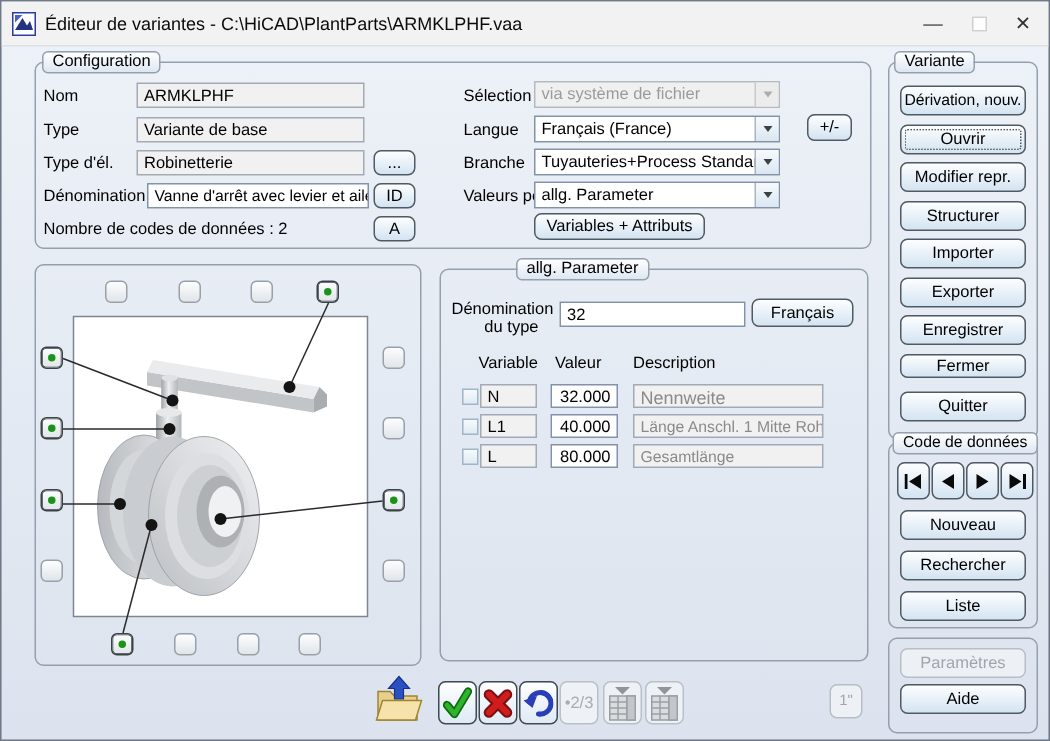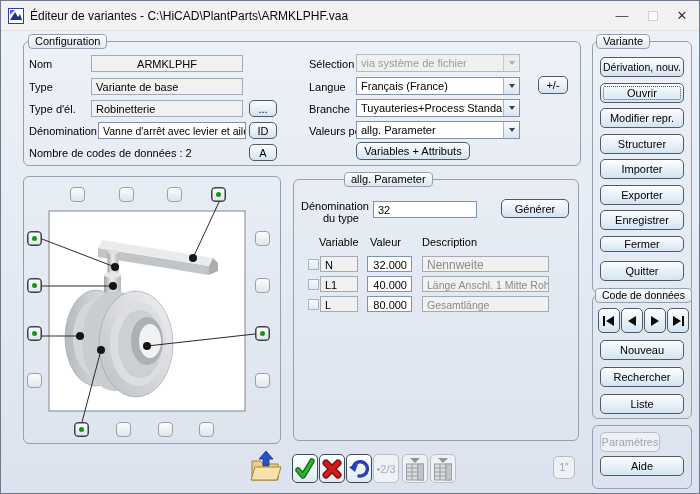--- a/index.html
+++ b/index.html
@@ -72,21 +72,21 @@
   <div class="tbbtn" style="left:606px;">—</div>
   <div class="tbbtn" style="left:637px;">
       <span class="maxbox"></span>
     </div>
   <div class="tbbtn" style="left:666px;color:#333;">✕</div>
 
   <div class="group" style="left:22px;top:40px;width:558px;height:125px;"></div>
   <div class="legend" style="left:27px;top:33px;">Configuration</div>
 
   <div class="lbl" style="left:28px;top:57px;">Nom</div>
-  <div class="field" style="left:90px;top:54px;width:152px;text-align:center;">ARMKLPHF</div>
+  <div class="field" style="left:90px;top:54px;width:152px;">ARMKLPHF</div>
 
   <div class="lbl" style="left:28px;top:80px;">Type</div>
   <div class="field" style="left:90px;top:77px;width:152px;">Variante de base</div>
 
   <div class="lbl" style="left:28px;top:102px;">Type d'él.</div>
   <div class="field" style="left:90px;top:99px;width:152px;">Robinetterie</div>
   <div class="btn" style="left:248px;top:99px;width:28px;height:17px;">...</div>
 
   <div class="lbl" style="left:28px;top:124px;">Dénomination</div>
   <div class="field white" style="left:97px;top:121px;width:148px;font-size:10.5px;">Vanne d'arrêt avec levier et ailes</div>
@@ -220,22 +220,22 @@
     </div>
   <div class="hotspot" style="left:115px;top:421px;"></div>
   <div class="hotspot" style="left:157px;top:421px;"></div>
   <div class="hotspot" style="left:198px;top:421px;"></div>
 
   <div class="group" style="left:292px;top:178px;width:286px;height:262px;"></div>
   <div class="legend" style="left:343px;top:171px;">allg. Parameter</div>
 
   <div class="lbl" style="left:300px;top:199px;width:58px;text-align:right;">Dénomination</div>
   <div class="lbl" style="left:300px;top:211px;width:58px;text-align:right;">du type</div>
-  <div class="field white" style="left:372px;top:200px;width:104px;">32</div>
-  <div class="btn" style="left:500px;top:198px;width:68px;height:19px;">Générer</div>
+  <div class="field white" style="left:372px;top:200px;width:124px;">32</div>
+  <div class="btn" style="left:500px;top:198px;width:68px;height:19px;">Français</div>
 
   <div class="lbl" style="left:318px;top:235px;">Variable</div>
   <div class="lbl" style="left:369px;top:235px;">Valeur</div>
   <div class="lbl" style="left:421px;top:235px;">Description</div>
 
   <div>
     <div class="chk" style="left:307px;top:258px;"></div>
     <div class="field" style="left:319px;top:255px;width:38px;height:16px;">N</div>
     <div class="field white rnum" style="left:366px;top:255px;width:45px;height:16px;">32.000</div>
     <div class="field graytext" style="left:421px;top:255px;width:127px;height:16px;font-size:12px;">Nennweite</div>
@@ -289,21 +289,21 @@
     <svg width="12" height="10" viewBox="0 0 12 10">
         <polygon points="1,0 1,10 9,5" fill="#0a0a0a"></polygon>
         <rect x="10" y="0" width="2" height="10" fill="#0a0a0a"></rect>
       </svg>
   </div>
   <div class="btn" style="left:599px;top:366px;width:84px;height:20px;">Rechercher</div>
   <div class="btn" style="left:599px;top:339px;width:84px;height:20px;">Nouveau</div>
   <div class="btn" style="left:599px;top:393px;width:84px;height:20px;">Liste</div>
 
   <div class="group" style="left:591px;top:424px;width:100px;height:64px;"></div>
-  <div class="btn disabled" style="left:599px;top:431px;width:60px;height:20px;text-align:center;">Paramètres</div>
+  <div class="btn disabled" style="left:599px;top:431px;width:84px;height:20px;text-align:center;">Paramètres</div>
   <div class="btn" style="left:599px;top:455px;width:84px;height:20px;">Aide</div>
 
   <svg style="position:absolute;left:248px;top:449px;" width="34" height="33" viewBox="0 0 34 33">
     <path d="M3 11 L11 11 L14 14 L29 14 L29 30 L3 30 Z" fill="#e9cf8e" stroke="#a08432" stroke-width="1"></path>
     <polygon points="17,1 24,9 20,9 20,16 14,16 14,9 10,9" fill="#2b50c0" stroke="#16308c" stroke-width="0.8"></polygon>
     <polygon points="6,17 32,17 28,30 2,30" fill="#f5e3ab" stroke="#a08432" stroke-width="1"></polygon>
   </svg>
 
   <div class="iconbtn" style="left:291px;top:453px;">
     <svg width="20" height="22" viewBox="0 0 20 22">

